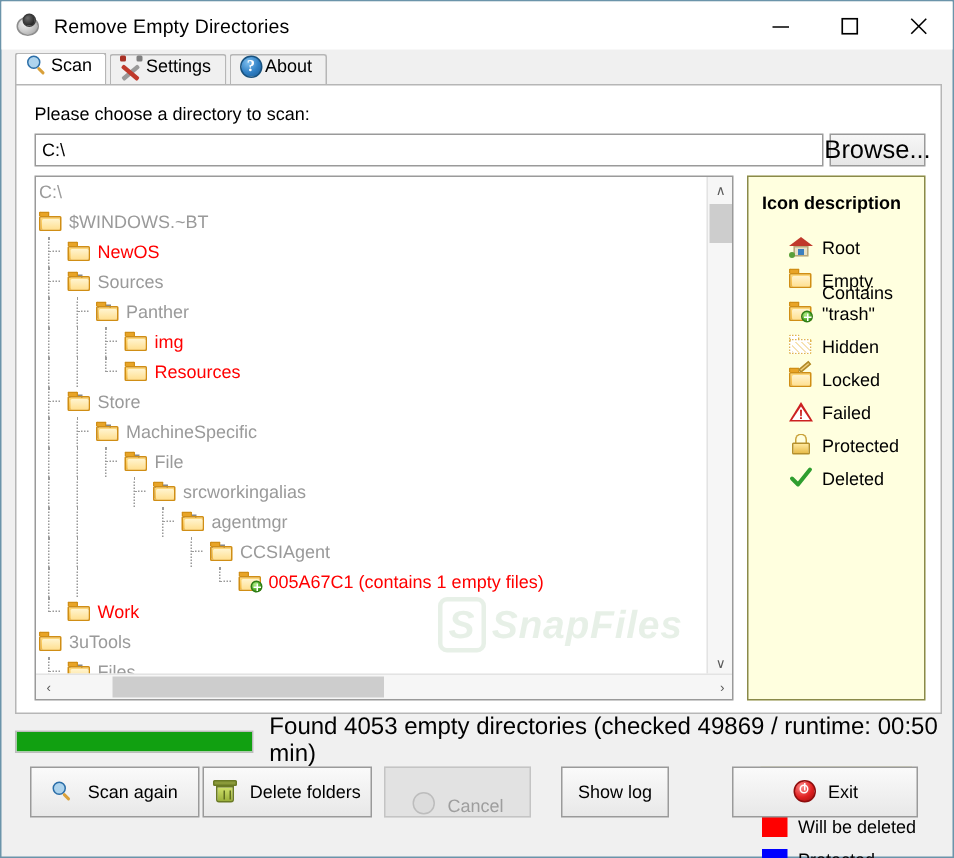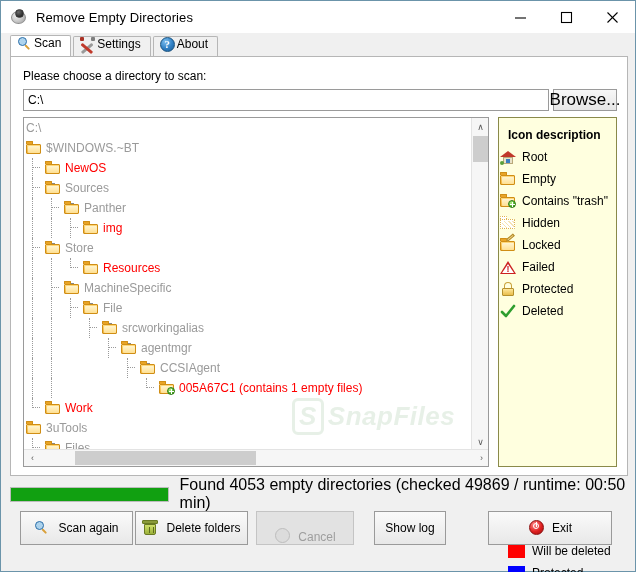--- a/index.html
+++ b/index.html
@@ -129,21 +129,21 @@
     border-top:1px solid #e3e3e3;box-sizing:border-box;display:flex;align-items:center;}
   .hsb .arrow{width:17px;height:16px;display:flex;align-items:center;justify-content:center;color:#5a5a5a;font-size:9px;}
   .hsb .track{position:relative;flex:1;height:16px;}
   .hsb .thumb{position:absolute;left:34px;top:1px;width:181px;height:14px;background:#cdcdcd;}
   
   .legend{
     position:absolute;left:487px;top:60px;width:119px;height:350px;
     background:#ffffdf;border:1px solid #8a8a4a;box-sizing:border-box;
   }
   .legend h4{margin:0;padding:10px 0 8px 9px;font-size:12px;font-weight:bold;color:#000;}
-  .lrow{display:flex;align-items:flex-start;height:22px;padding-left:1px;gap:6px;}
+  .lrow{display:flex;align-items:flex-end;height:22px;padding-left:27px;gap:6px;}
   .lrow .ltext{font-size:12px;color:#000;}
   .licon{width:16px;height:15px;position:relative;flex:0 0 auto;}
   
   .ic-house .roof{position:absolute;left:0;top:1px;width:0;height:0;
     border-left:8px solid transparent;border-right:8px solid transparent;border-bottom:6px solid #c0392b;}
   .ic-house .wall{position:absolute;left:3px;top:7px;width:10px;height:7px;background:#e9e2c8;
     border:1px solid #b9a97a;box-sizing:border-box;}
   .ic-house .win{position:absolute;left:6px;top:9px;width:4px;height:4px;background:#3b7fbf;}
   .ic-house .grass{position:absolute;left:0;top:11px;width:4px;height:4px;background:#5aa03a;border-radius:2px;}
   
@@ -345,53 +345,53 @@
               </span>
             </span>
             <span class="fico">
               <span class="tabp"></span>
               <span class="body"></span>
               <span class="face"></span>
             </span>
             <span class="tlabel c-red">img</span>
           </div>
           <div class="trow">
-            <span style="display: inline-block; width: 21px; height: 20px; flex: 0 0 auto; position: relative;">
-              <span class="twig" style="left: 2px;">
-                <span class="vl"></span>
-                <span class="hl"></span>
-              </span>
-              <span class="tbtn" style="left: 22px; position: absolute; top: 5px;"></span>
-            </span>
-            <span class="fico">
-              <span class="tabp"></span>
-              <span class="body"></span>
-              <span class="face"></span>
-            </span>
-            <span class="tlabel c-gray">Store</span>
-          </div>
-          <div class="trow">
             <span style="display: inline-block; width: 59px; height: 20px; flex: 0 0 auto; position: relative;">
               <span class="twig" style="left: 2px;">
                 <span class="vl"></span>
               </span>
               <span class="twig" style="left: 21px;">
                 <span class="vl"></span>
               </span>
               <span class="twig" style="left: 40px;">
                 <span class="vl half"></span>
                 <span class="hl"></span>
               </span>
             </span>
             <span class="fico">
               <span class="tabp"></span>
               <span class="body"></span>
               <span class="face"></span>
             </span>
             <span class="tlabel c-red">Resources</span>
+          </div>
+          <div class="trow">
+            <span style="display: inline-block; width: 21px; height: 20px; flex: 0 0 auto; position: relative;">
+              <span class="twig" style="left: 2px;">
+                <span class="vl"></span>
+                <span class="hl"></span>
+              </span>
+              <span class="tbtn" style="left: 22px; position: absolute; top: 5px;"></span>
+            </span>
+            <span class="fico">
+              <span class="tabp"></span>
+              <span class="body"></span>
+              <span class="face"></span>
+            </span>
+            <span class="tlabel c-gray">Store</span>
           </div>
           <div class="trow">
             <span style="display: inline-block; width: 40px; height: 20px; flex: 0 0 auto; position: relative;">
               <span class="twig" style="left: 2px;">
                 <span class="vl"></span>
               </span>
               <span class="twig" style="left: 21px;">
                 <span class="vl"></span>
                 <span class="hl"></span>
               </span>

